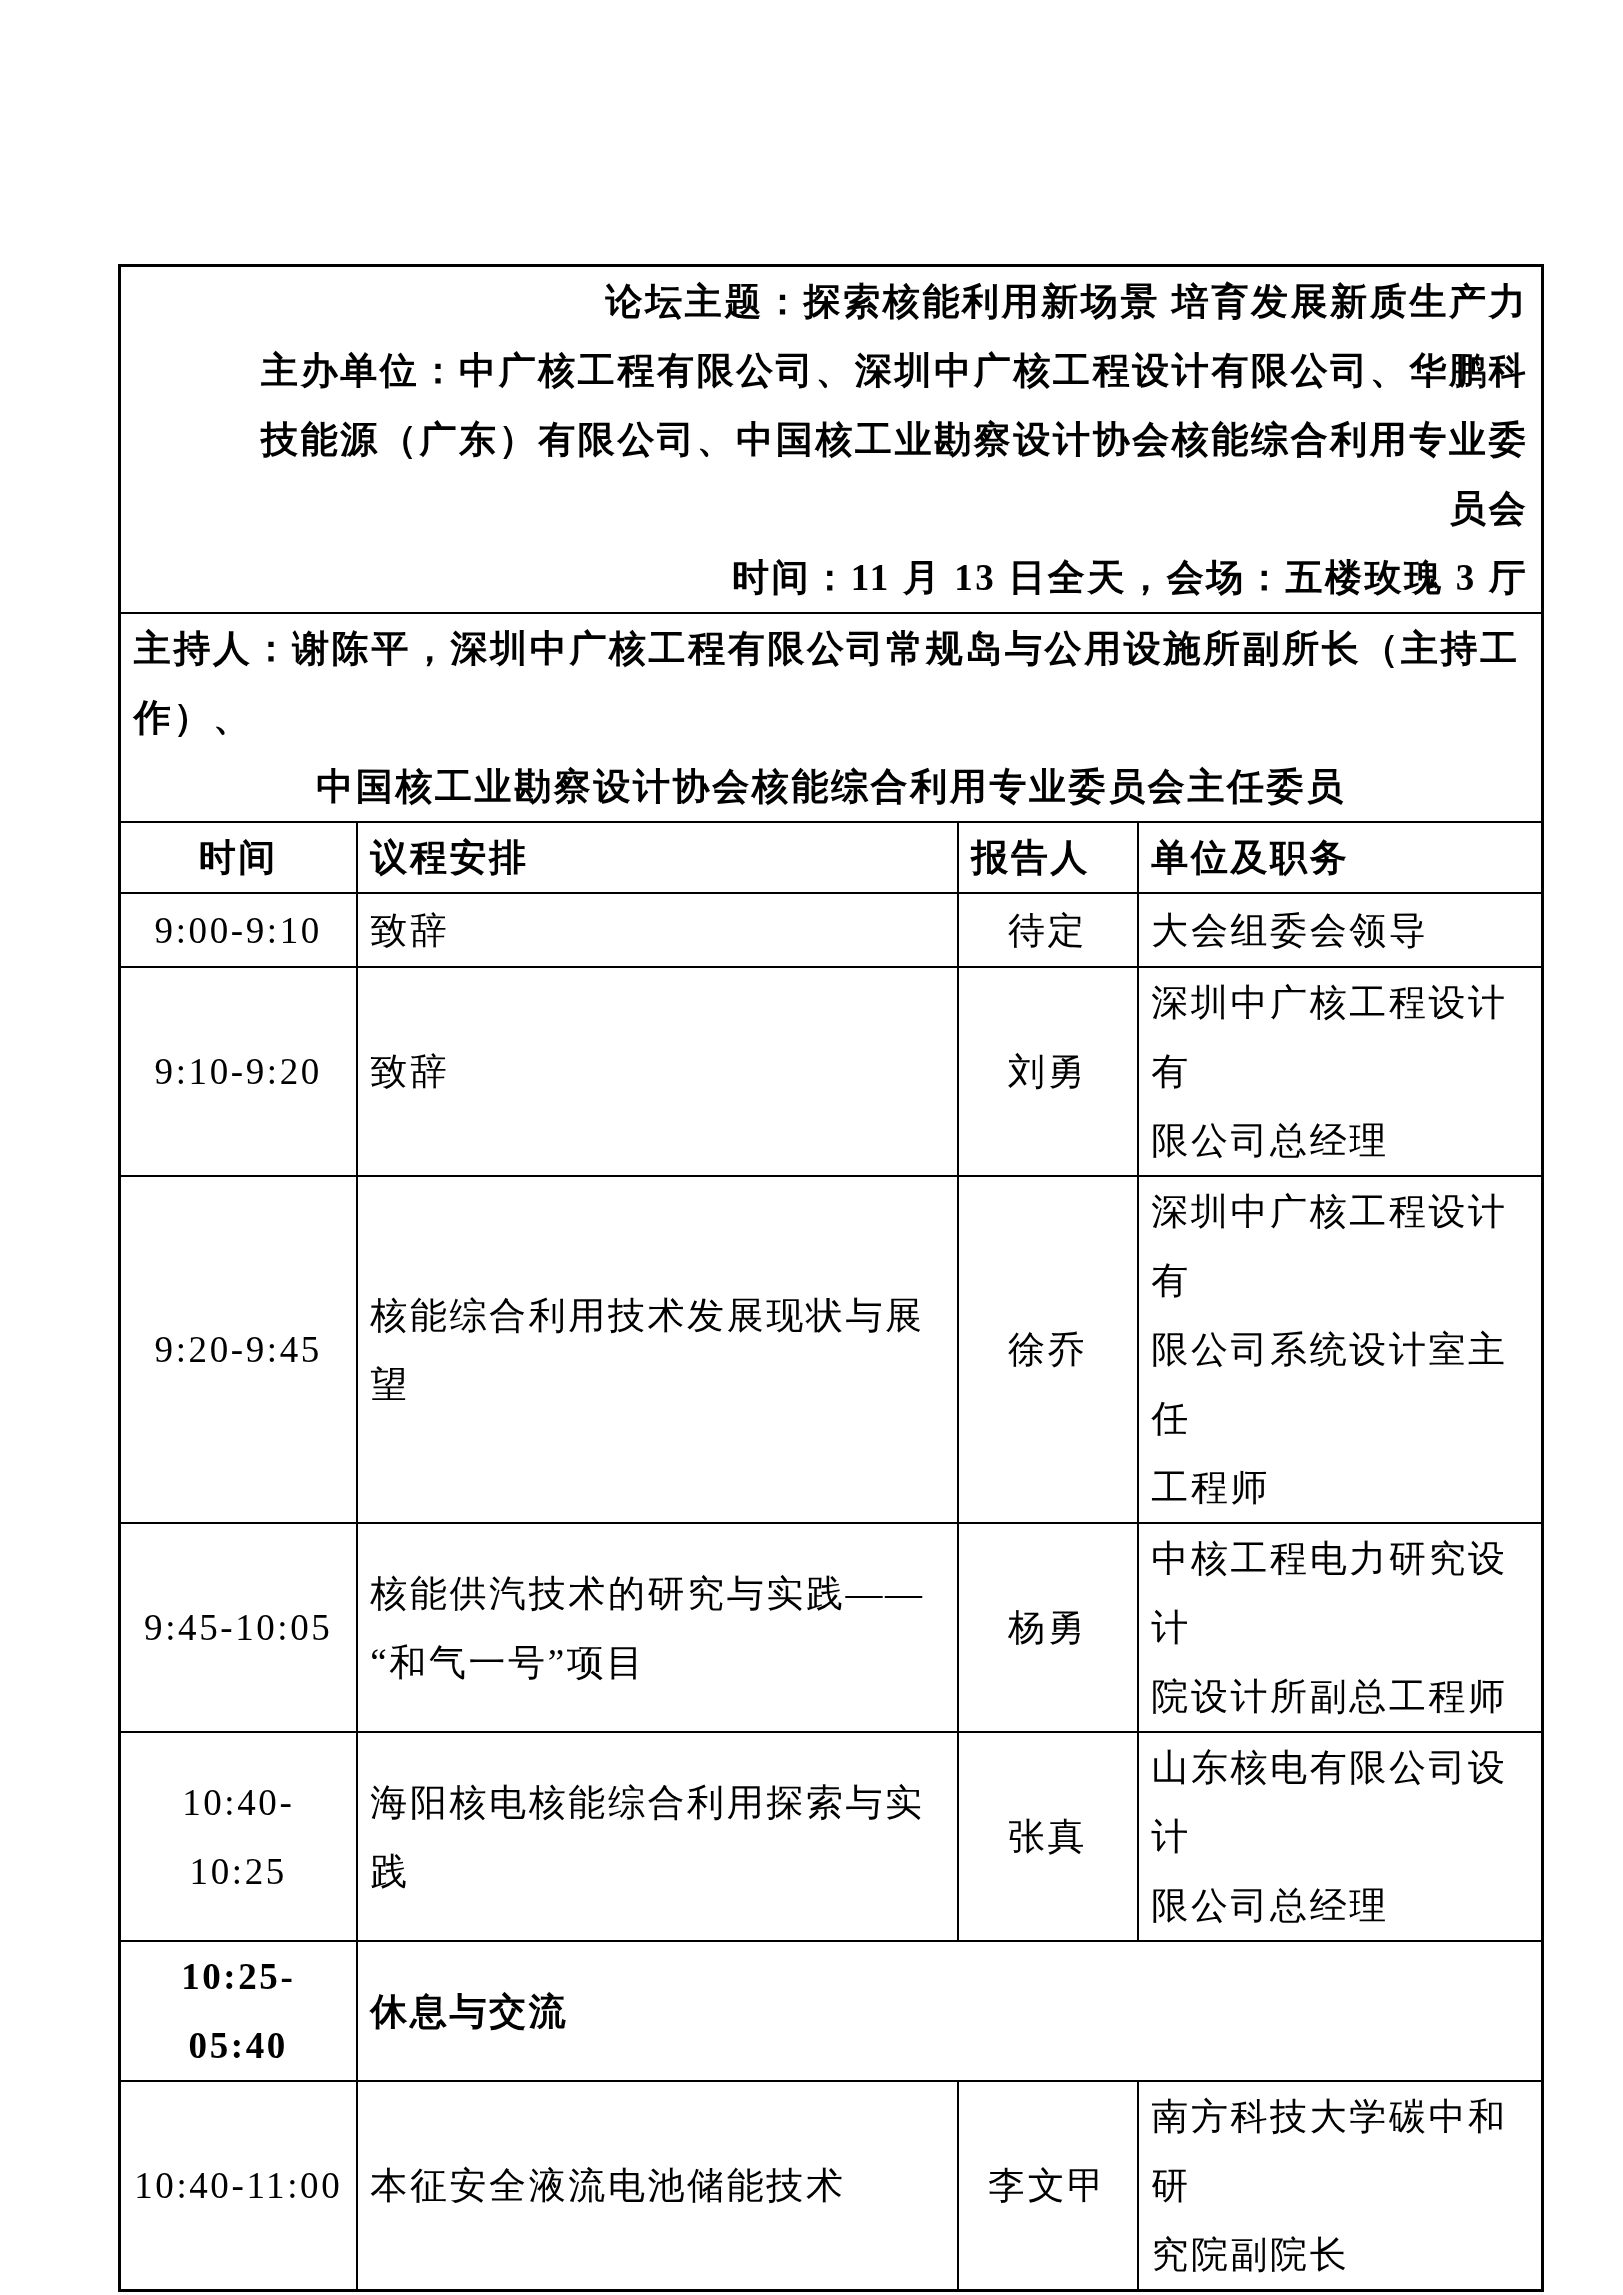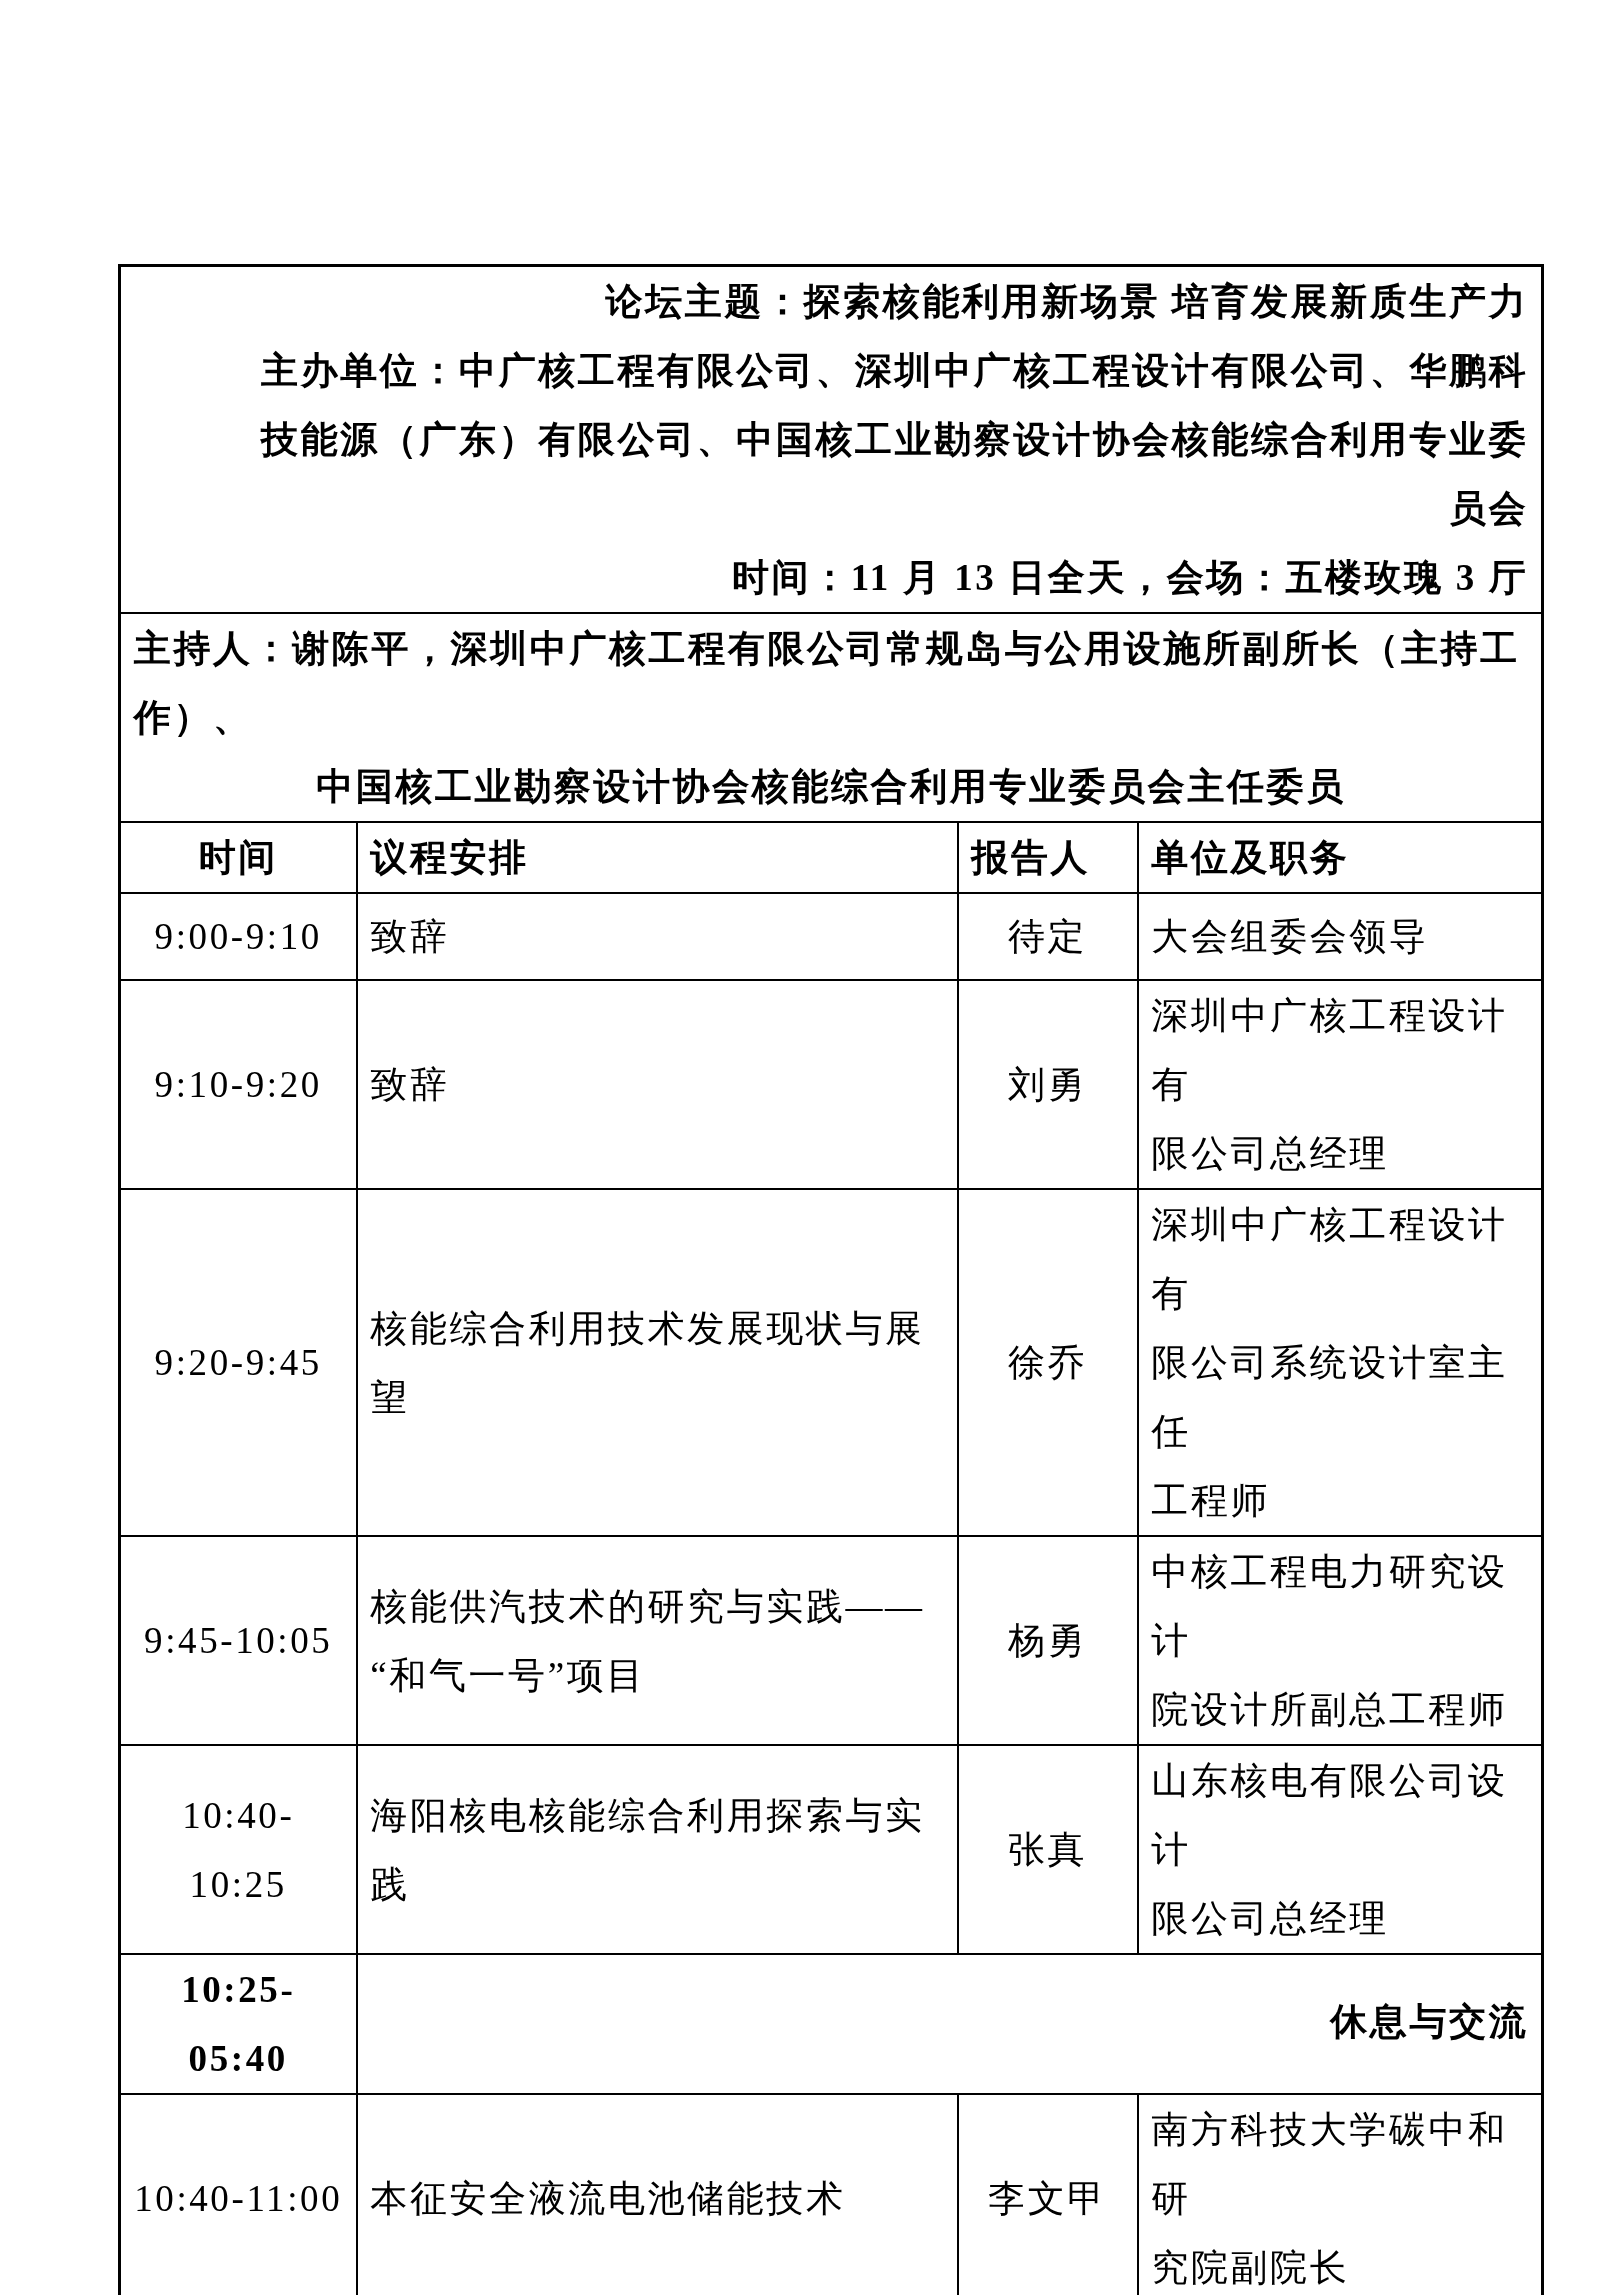--- a/index.html
+++ b/index.html
@@ -62,24 +62,23 @@
   td.host-cell {
     font-weight: bold;
     font-size: 35px;
     line-height: 62px;
     letter-spacing: 1.5px;
     padding: 3.1px 9.2px;
   }
   td.host-cell .host-line1 { text-align: left; }
   td.host-cell .host-line2 { text-align: center; }
   td.break-cell {
-    text-align: right;
+    text-align: left;
     font-weight: bold;
     letter-spacing: 3.1px;
-    font-family: Liberation Mono, monospace;
   }
   td.time-bold { font-weight: bold; }
 </style>
 </head>
 <body>
 
 <div class="page">
 
 
   <table class="agenda">
@@ -106,21 +105,21 @@
       </td>
     </tr>
 
     <tr style="height:69px">
       <td class="colhead time-col time-bold">时间</td>
       <td class="colhead agenda-col">议程安排</td>
       <td class="colhead">报告人</td>
       <td class="colhead org-col">单位及职务</td>
     </tr>
 
-    <tr style="height:87px">
+    <tr style="height:74px">
       <td class="time-col">9:00-9:10</td>
       <td class="agenda-col">致辞</td>
       <td class="speaker-col">待定</td>
       <td class="org-col">大会组委会领导</td>
     </tr>
 
     <tr style="height:139px">
       <td class="time-col">9:10-9:20</td>
       <td class="agenda-col">致辞</td>
       <td class="speaker-col">刘勇</td>

